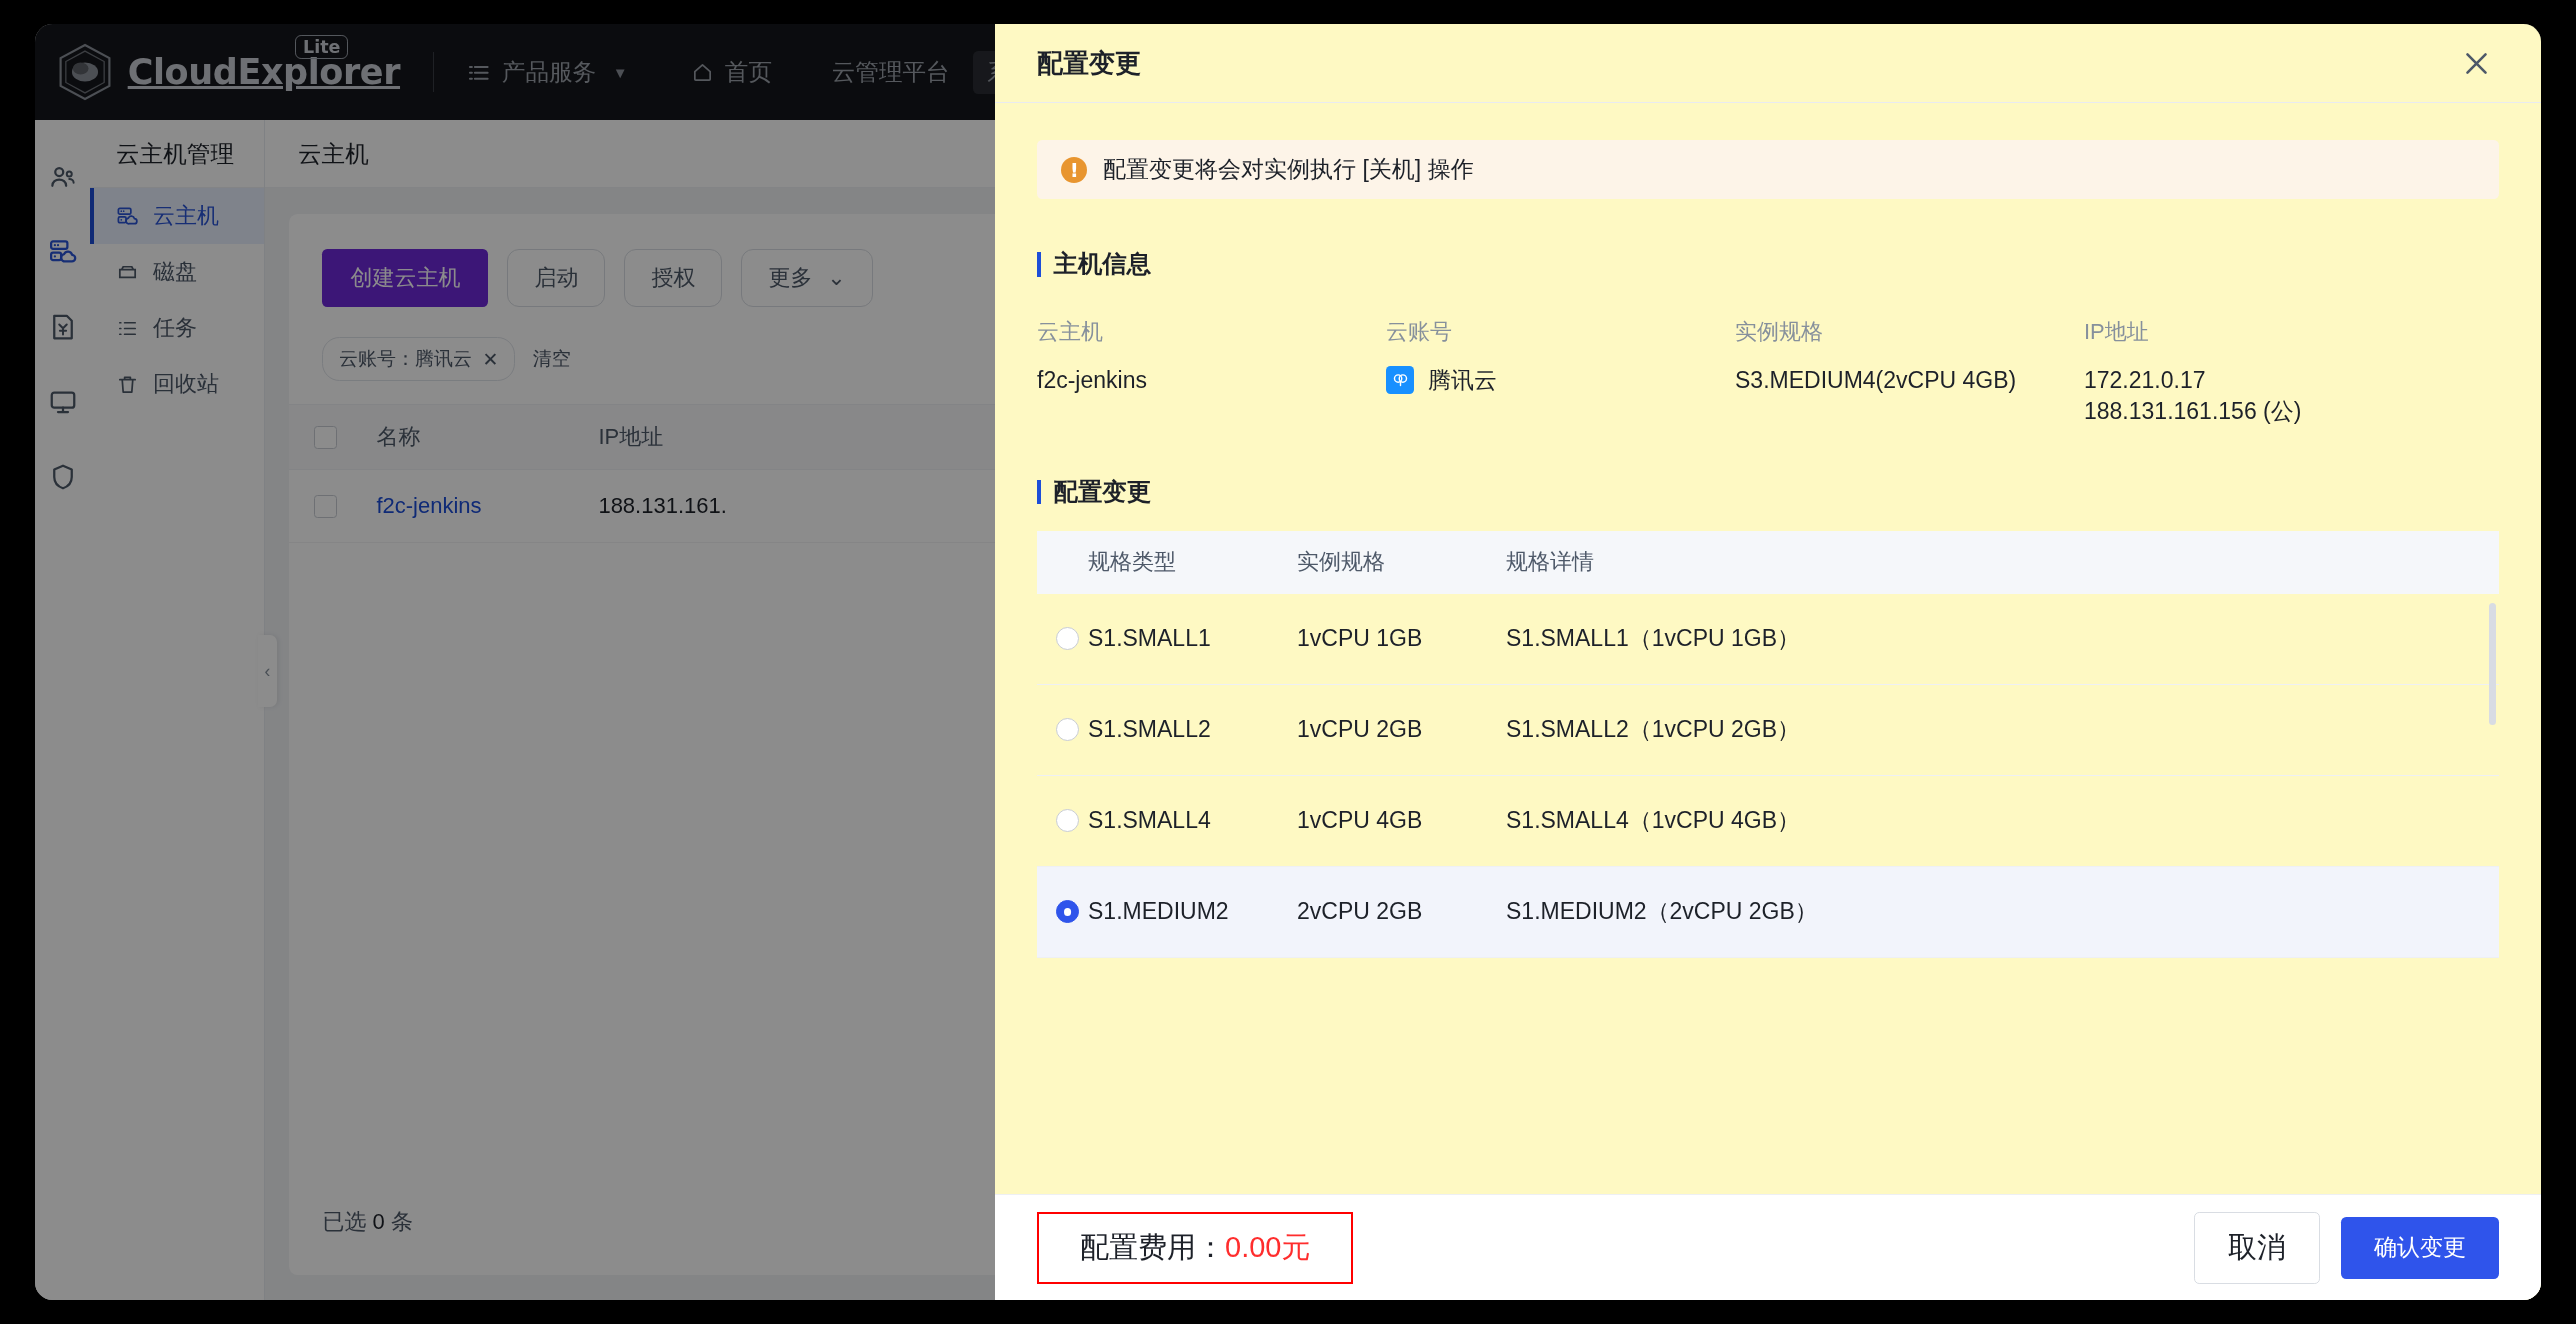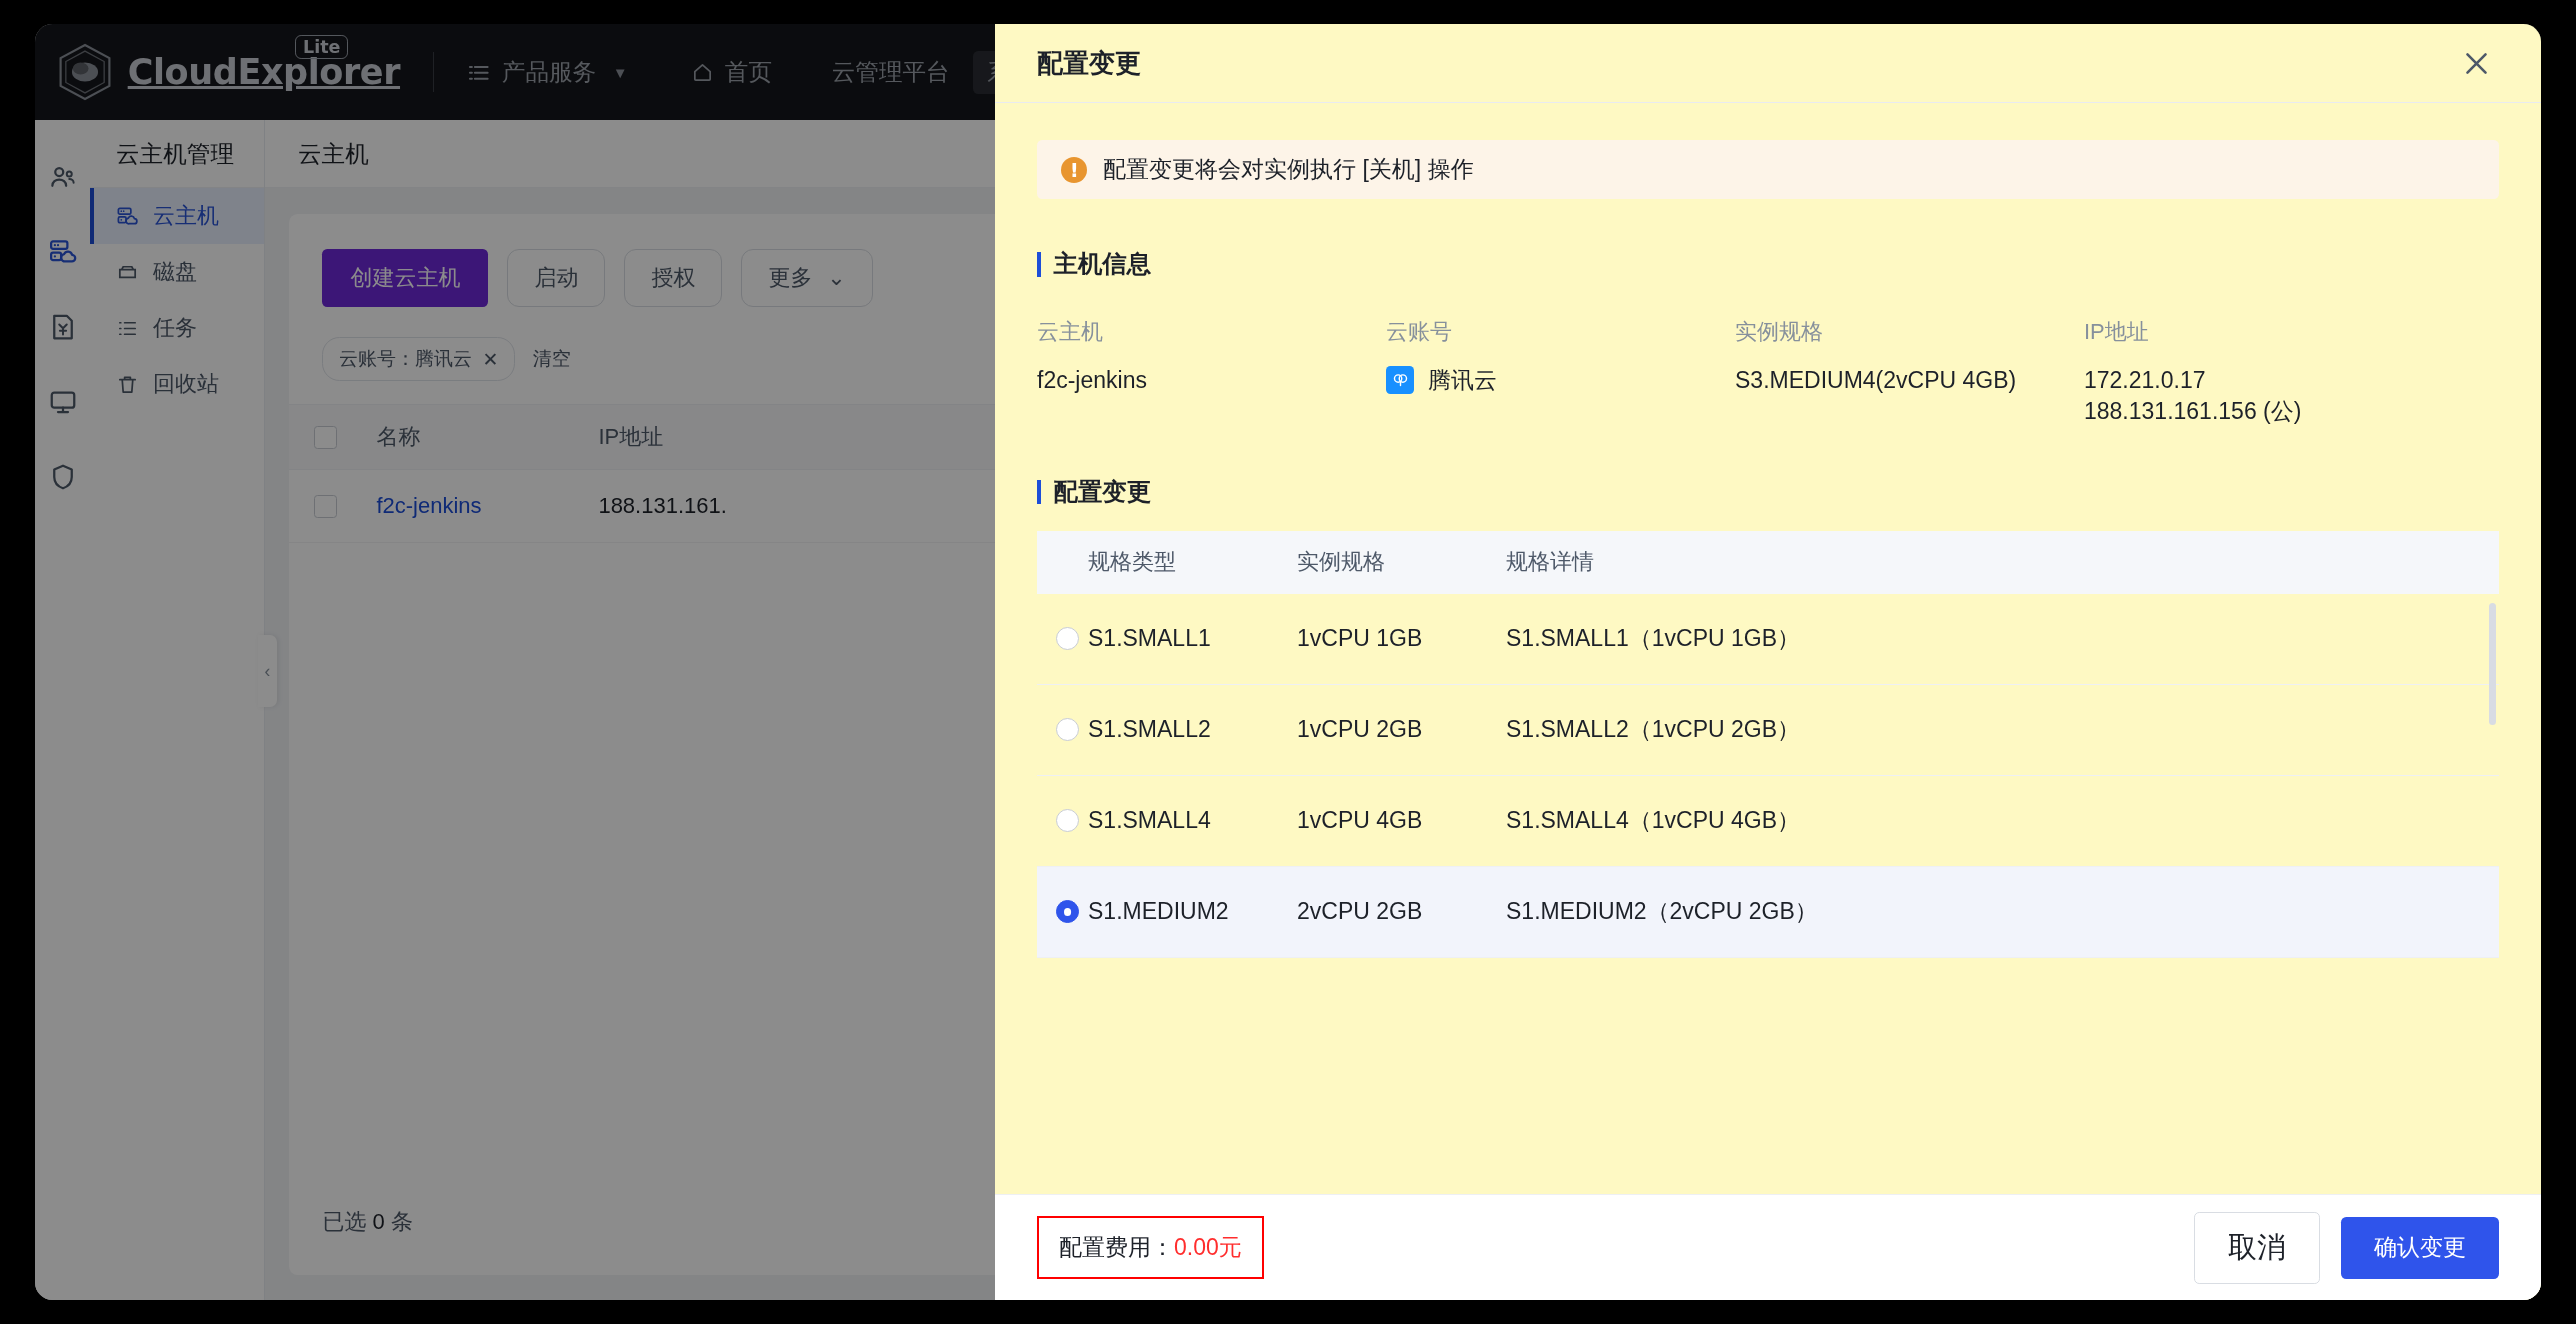--- a/index.html
+++ b/index.html
@@ -288,22 +288,22 @@
   }
 
   .modal-foot {
     flex: none; height: 106px;
     display: flex; align-items: center; justify-content: space-between;
     padding: 0 42px;
     border-top: 0.9px solid #eef0f4;
     background: #fff;
   }
   .fee-box {
-    border: 2.6px solid #ff0000; padding: 14px 20px;
-    font-size: 23px; color: #1d2129; white-space: nowrap;
+    border: 2.6px solid #ff0000; padding: 14px 41px;
+    font-size: 29px; color: #1d2129; white-space: nowrap;
   }
   .fee-amt { color: #ff2d2d; }
   .foot-btns { display: flex; align-items: center; gap: 21px; }
   .btn-cancel {
     background: #fff; color: #1d2129; font-size: 29px;
     border: 0.9px solid #d9dde3; border-radius: 5.2px;
     padding: 15px 33px; cursor: pointer;
     font-family: "Liberation Sans", sans-serif;
   }
   .btn-confirm {

